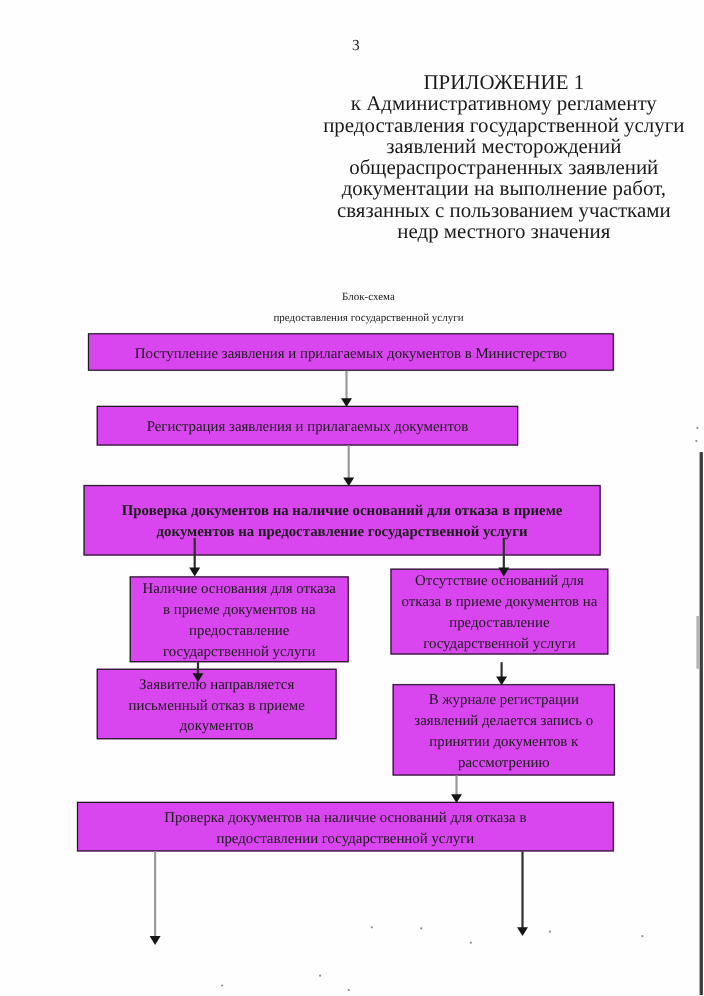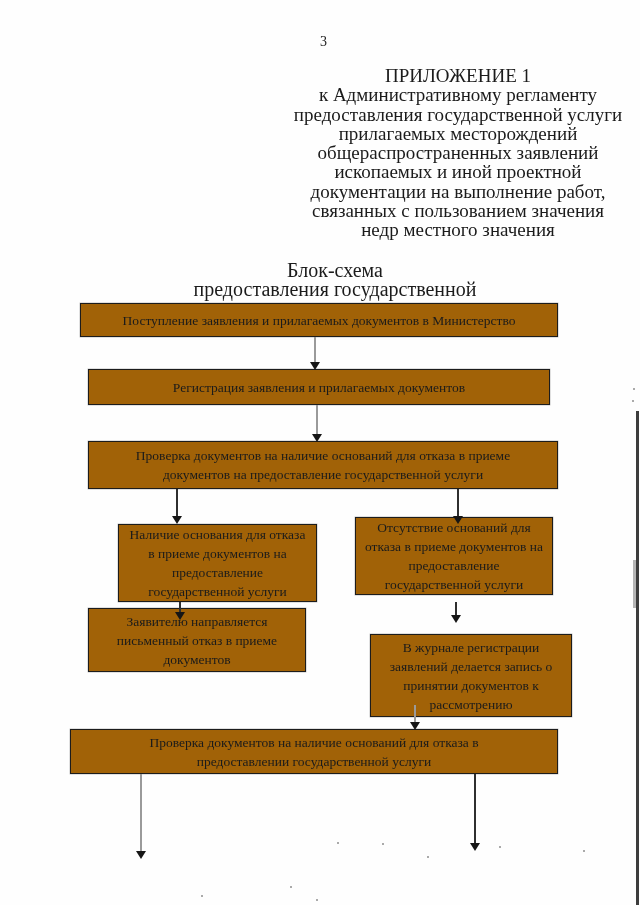--- a/index.html
+++ b/index.html
@@ -31,35 +31,35 @@
     text-align: center;
     font-size: 19px;
     line-height: 19.3px;
   }
   .fc-title {
     position: absolute;
     top: 261px;
     left: 175px;
     width: 320px;
     text-align: center;
-    font-size: 20px;
+    font-size: 10px;
     line-height: 19px;
   }
   .node {
     position: absolute;
     border: 1.6px solid #1c1c1c;
     box-sizing: border-box;
     display: flex;
     align-items: center;
     justify-content: center;
     text-align: center;
     font-size: 13.5px;
     line-height: 19px;
     padding: 1px 6px;
-    background: #a16207;
+    background: #d946ef;
     box-shadow: 0 0 0 0.4px rgba(40,40,40,0.35);
   }
   .node .inner { display: block; }
   .arrow {
     position: absolute;
     width: 2px;
     background: #6e6e6e;
   }
   .arrow.dark { background: #2f2f2f; }
   .arrow.gray { background: #9a9a9a; }
@@ -102,58 +102,57 @@
 <body>
 
 <div class="page">
 
   <div class="page-number">3</div>
 
   <div class="appendix">
     <div>ПРИЛОЖЕНИЕ 1</div>
     <div>к Административному регламенту</div>
     <div>предоставления государственной услуги</div>
-    <div>прилагаемых месторождений</div>
+    <div>заявлений месторождений</div>
     <div>общераспространенных заявлений</div>
-    <div>ископаемых и иной проектной</div>
     <div>документации на выполнение работ,</div>
-    <div>связанных с пользованием значения</div>
+    <div>связанных с пользованием участками</div>
     <div>недр местного значения</div>
   </div>
 
   <div class="fc-title">
     <div>Блок-схема</div>
     <div>предоставления государственной услуги</div>
   </div>
 
   <div class="node" style="left:80px; top:303px; width:478px; height:34px;">
     <span class="inner">Поступление заявления и прилагаемых документов в Министерство</span>
   </div>
 
-  <div class="node" style="left:88px; top:369px; width:462px; height:36px;">
+  <div class="node" style="left:88px; top:369px; width:383px; height:36px;">
     <span class="inner">Регистрация заявления и прилагаемых документов</span>
   </div>
 
-  <div class="node" style="left:88px; top:441px; width:470px; height:48px;">
+  <div class="node" style="left:76px; top:441px; width:470px; height:64px;font-weight:bold;">
     <span class="inner" style="max-width:440px;">Проверка документов на наличие оснований для отказа в приеме документов на предоставление государственной услуги</span>
   </div>
 
   <div class="node" style="left:88px; top:524px; width:199px; height:78px;margin-left:30px;">
     <span class="inner">Наличие основания для отказа в приеме документов на предоставление государственной услуги</span>
   </div>
 
   <div class="node" style="left:355px; top:517px; width:198px; height:78px;">
     <span class="inner">Отсутствие оснований для отказа в приеме документов на предоставление государственной услуги</span>
   </div>
 
   <div class="node" style="left:88px; top:608px; width:218px; height:64px;">
     <span class="inner">Заявителю направляется письменный отказ в приеме документов</span>
   </div>
 
-  <div class="node" style="left:370px; top:622px; width:202px; height:83px;margin-top:12px;">
+  <div class="node" style="left:357px; top:622px; width:202px; height:83px;">
     <span class="inner">В журнале регистрации заявлений делается запись о принятии документов к рассмотрению</span>
   </div>
 
   <div class="node" style="left:70px; top:729px; width:488px; height:45px;">
     <span class="inner" style="max-width:420px;">Проверка документов на наличие оснований для отказа в предоставлении государственной услуги</span>
   </div>
 
   <div class="arrow gray" style="left:314px; top:337px; height:26px;"></div>
   <div class="arrow gray" style="left:316px; top:405px; height:30px;"></div>
   <div class="arrow dark" style="left:176px; top:489px; height:28px;"></div>

